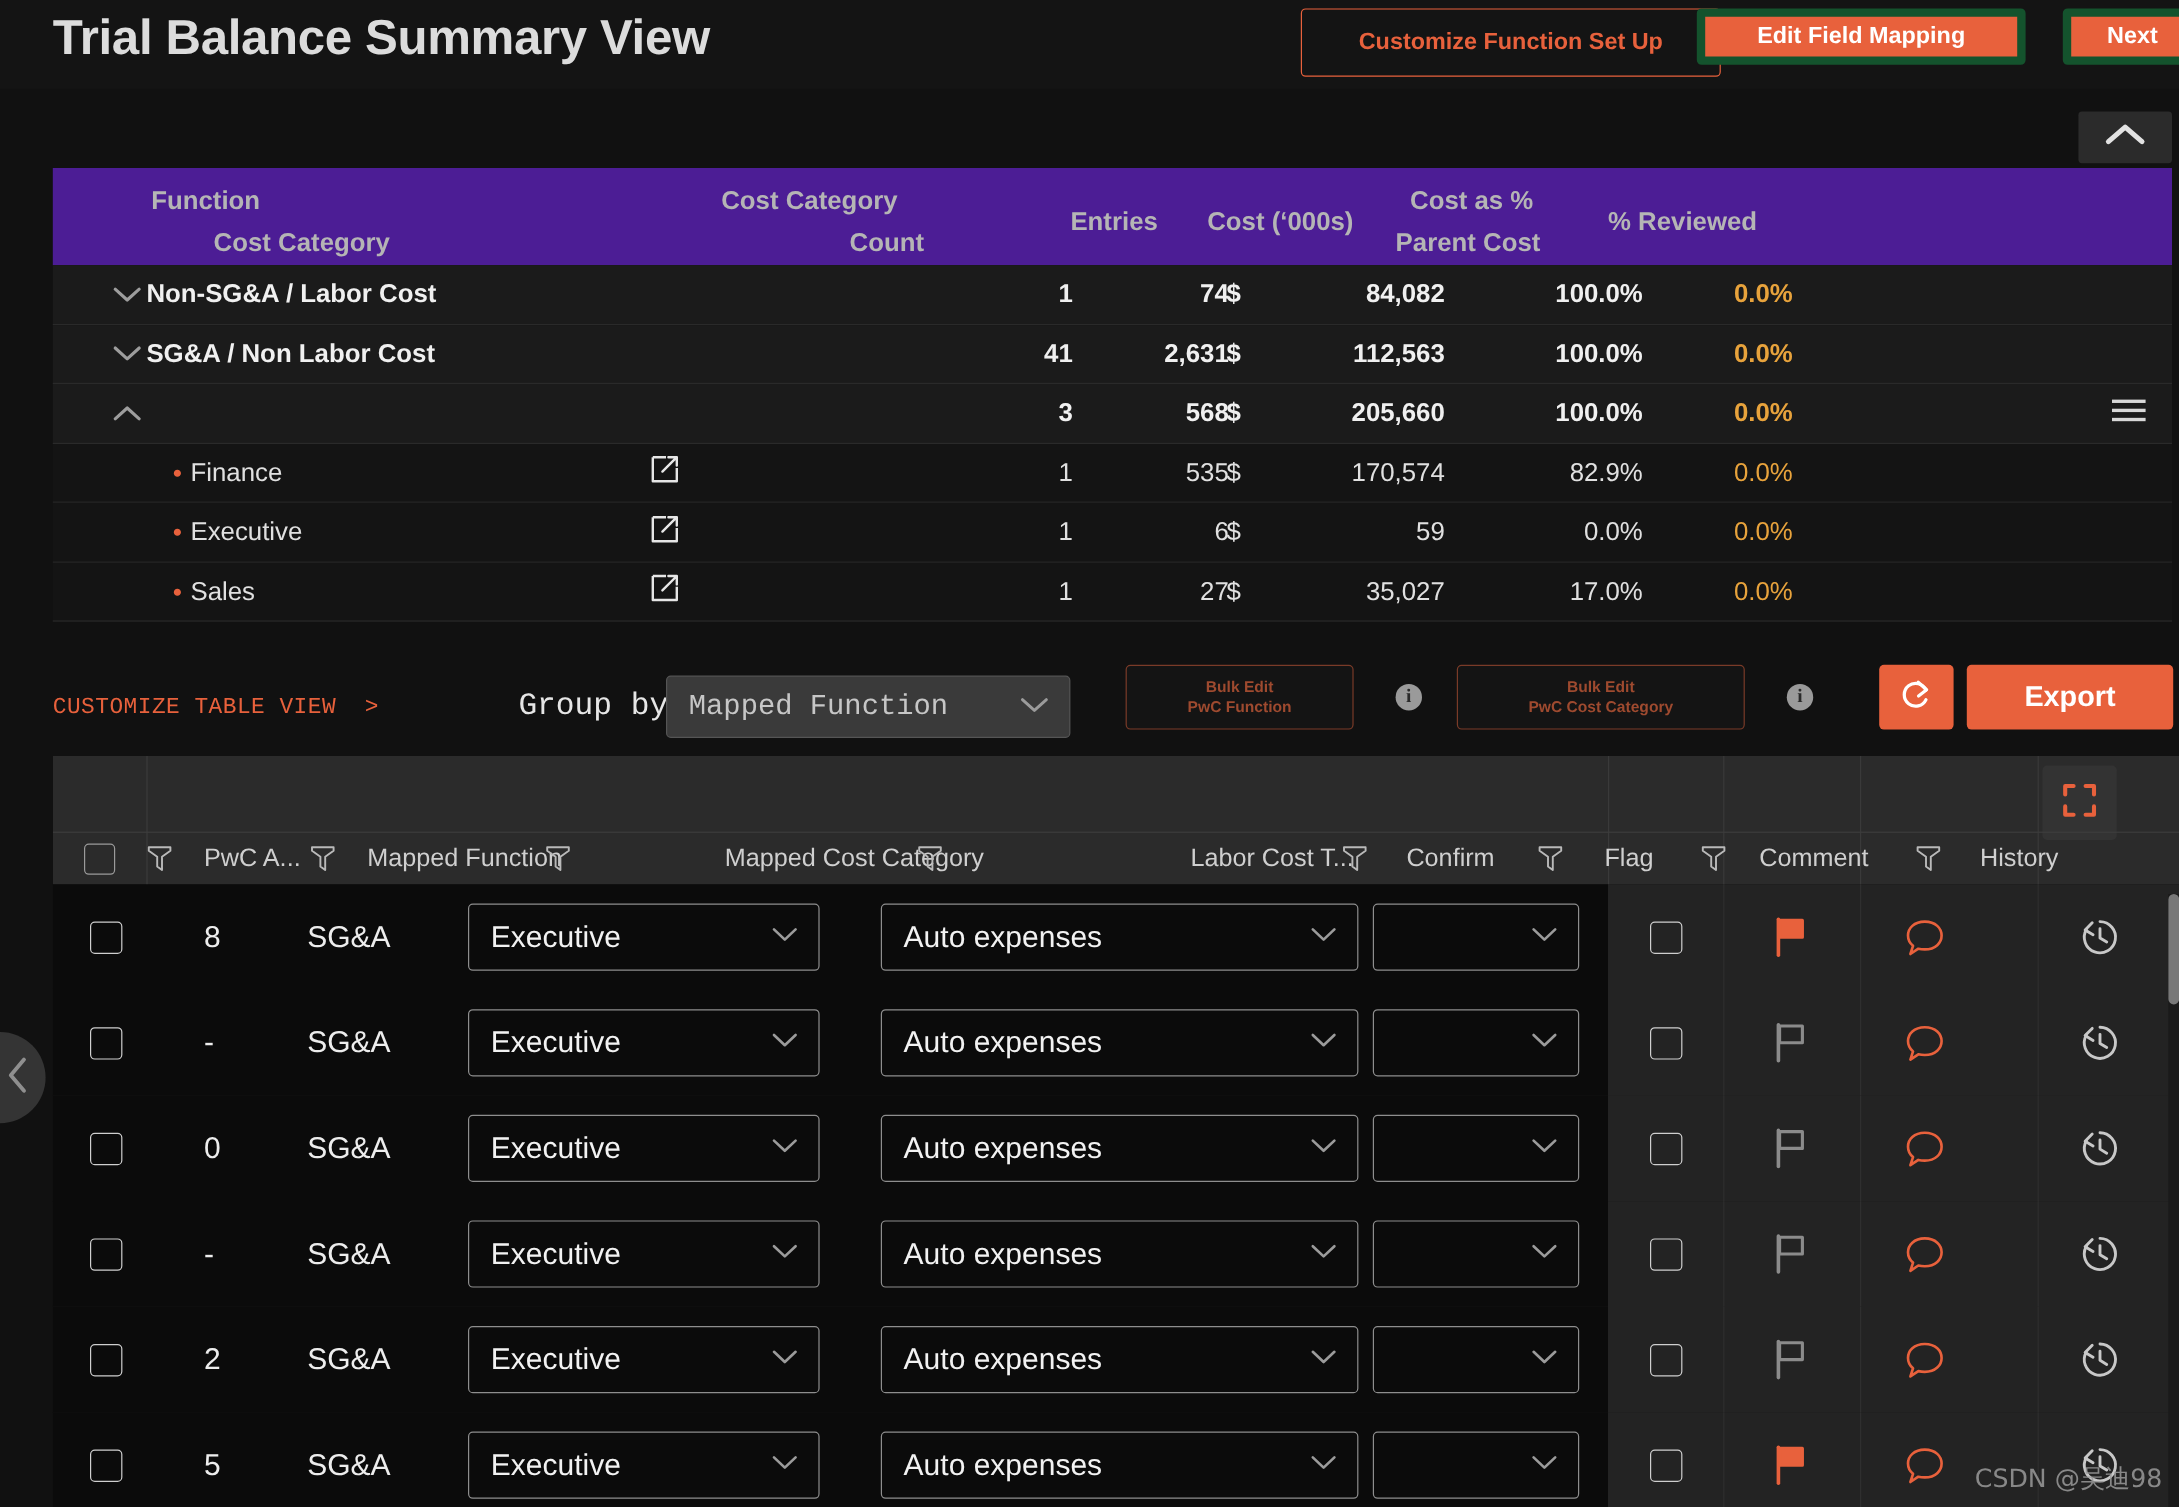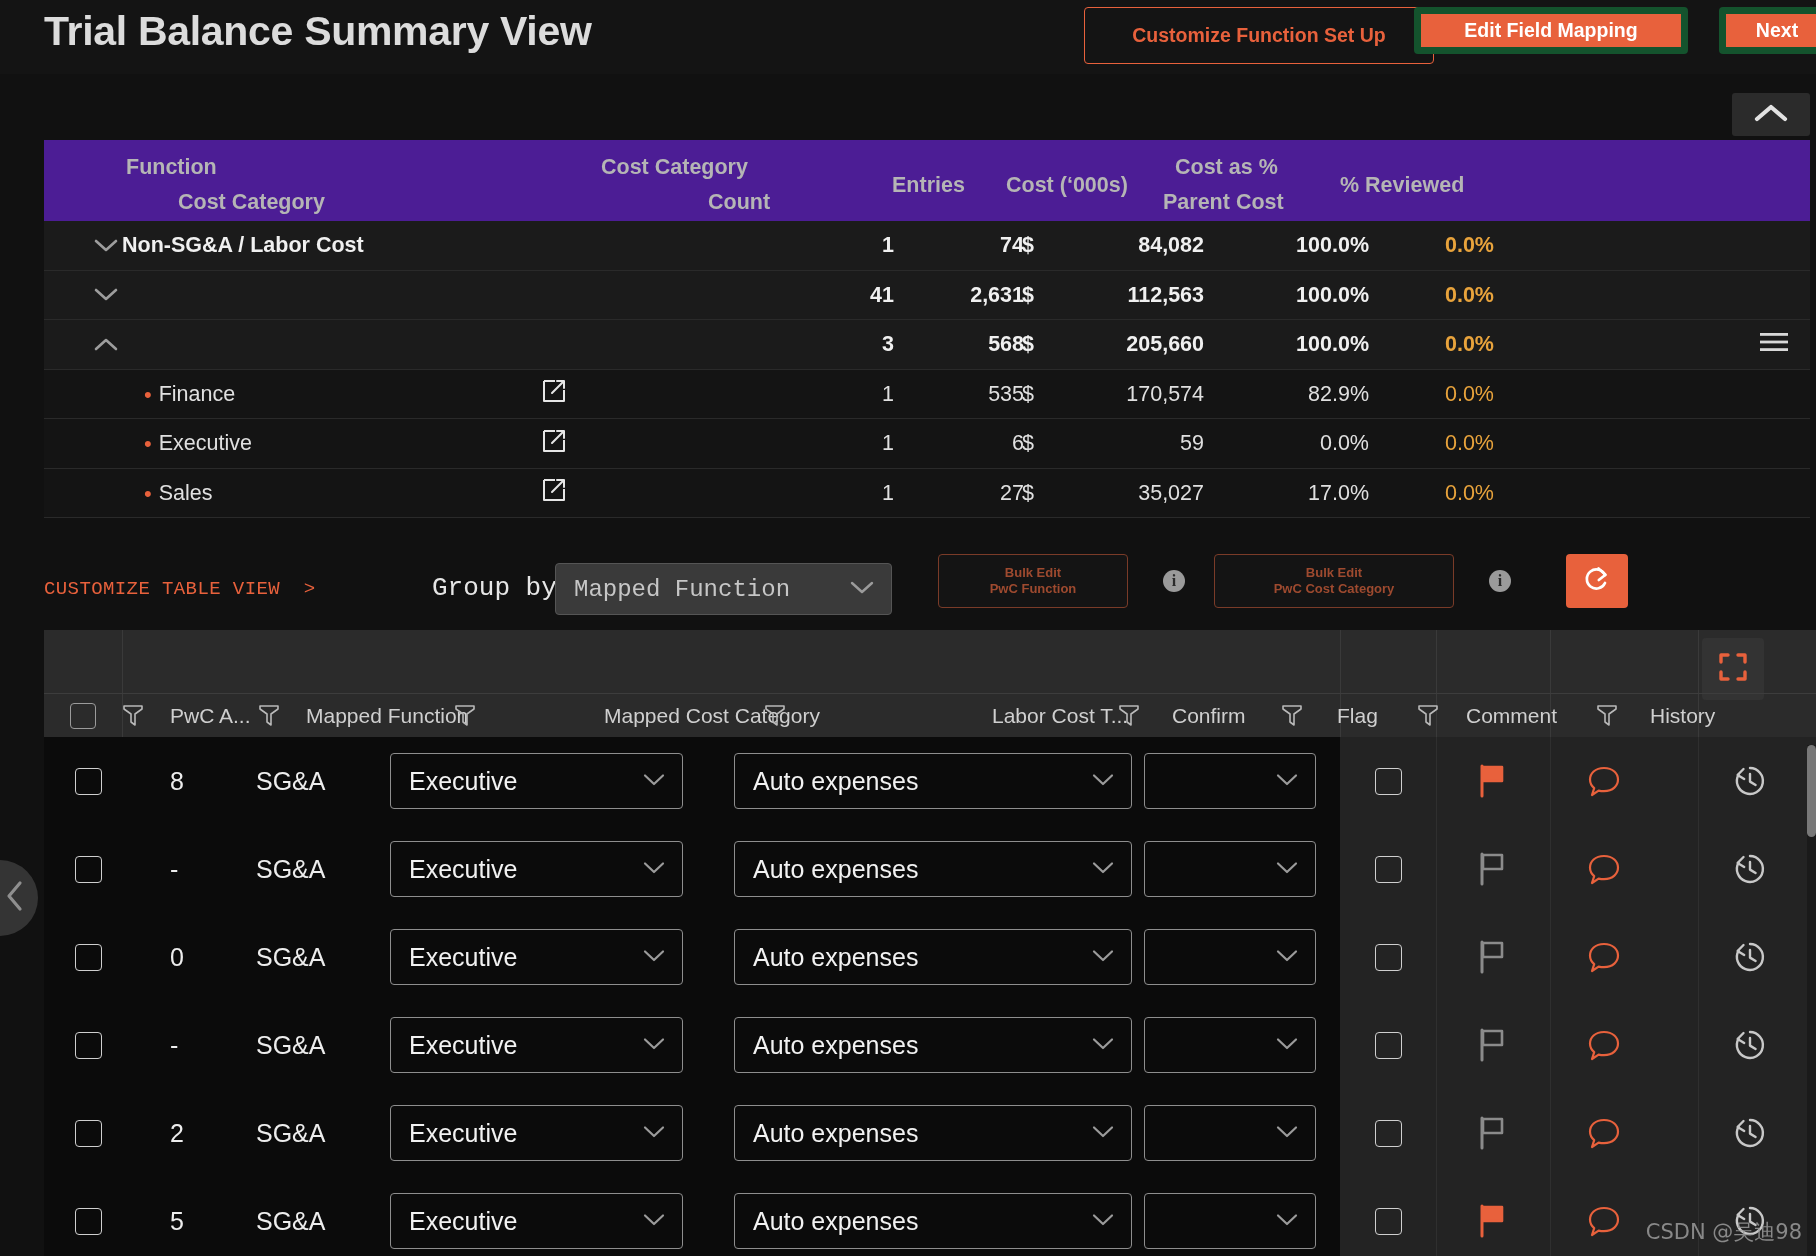--- a/index.html
+++ b/index.html
@@ -231,20 +231,23 @@
           </div>
         </div>
         <div class="sum-row">
           <div class="cell c" style="left:38px;width:44px">
             <span class="chev">
               <svg width="26" height="21" viewBox="0 0 26 21">
                 <path d="M3 6 L13 15 L23 6" stroke="#9d9d9d" stroke-width="2.6" fill="none" stroke-linecap="round" stroke-linejoin="round"></path>
               </svg>
             </span>
           </div>
+          <div class="cell" style="left:78px;width:520px">
+            <span class="grp-name">SG&amp;A / Non Labor Cost</span>
+          </div>
           <div class="cell r" style="left:730px;width:120px">
             <span class="num-b">41</span>
           </div>
           <div class="cell r" style="left:860px;width:120px">
             <span class="num-b">2,631</span>
           </div>
           <div class="cell" style="left:978px;width:26px">
             <span class="num-b">$</span>
           </div>
           <div class="cell r" style="left:1010px;width:150px">
@@ -413,20 +416,21 @@
   <div class="info-dot" id="info-2">i</div>
 
   <div id="btn-refresh">
     <span>
       <svg width="34" height="34" viewBox="0 0 34 34">
         <path d="M25 13 A9.5 9.5 0 1 0 25 21" stroke="#fff" stroke-width="2.7" fill="none" stroke-linecap="round"></path>
         <path d="M18.5 6.5 L25.5 12.8 L18.8 18" stroke="#fff" stroke-width="2.7" fill="none" stroke-linecap="round" stroke-linejoin="round"></path>
       </svg>
     </span>
   </div>
+  <div id="btn-export">Export</div>
 
   <div class="grid">
     <div class="grid-head">
       <div class="vsep" style="left:78px;"></div>
       <div class="vsep" style="left:1296px;"></div>
       <div class="vsep" style="left:1392px;"></div>
       <div class="vsep" style="left:1506px;"></div>
       <div class="vsep" style="left:1654px;"></div>
       <div class="gh-top">
         <div id="expand-btn">

